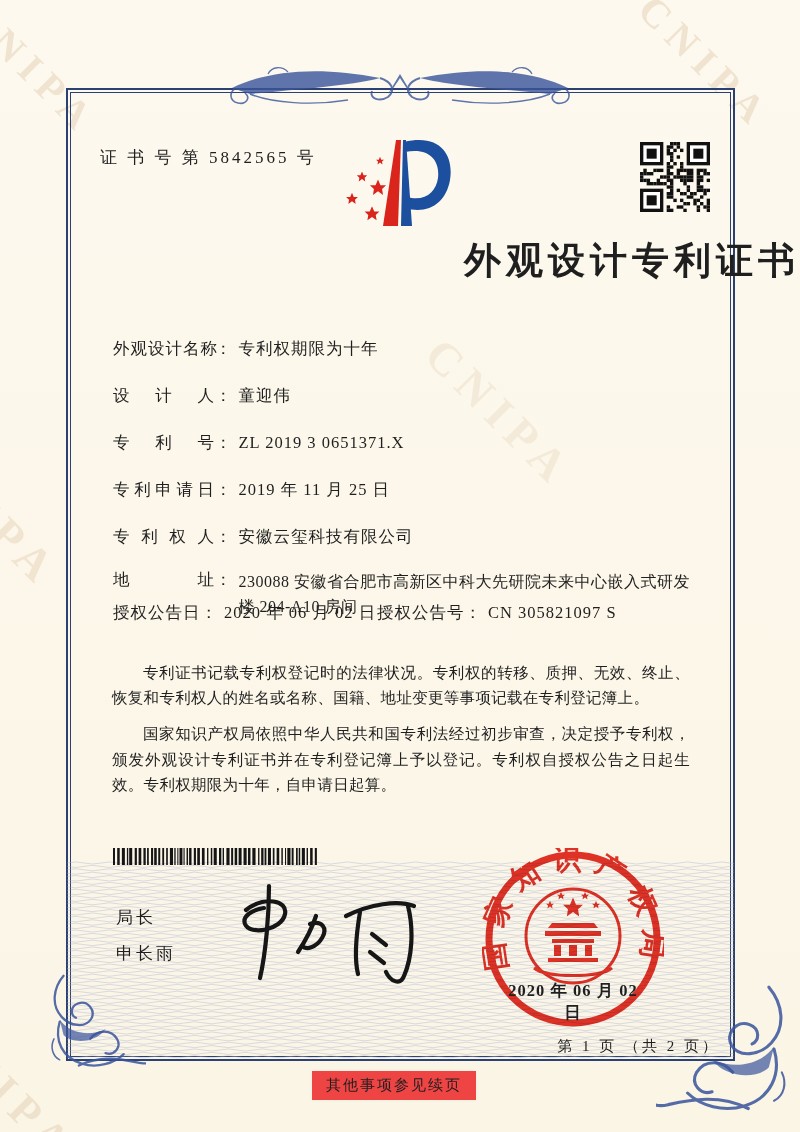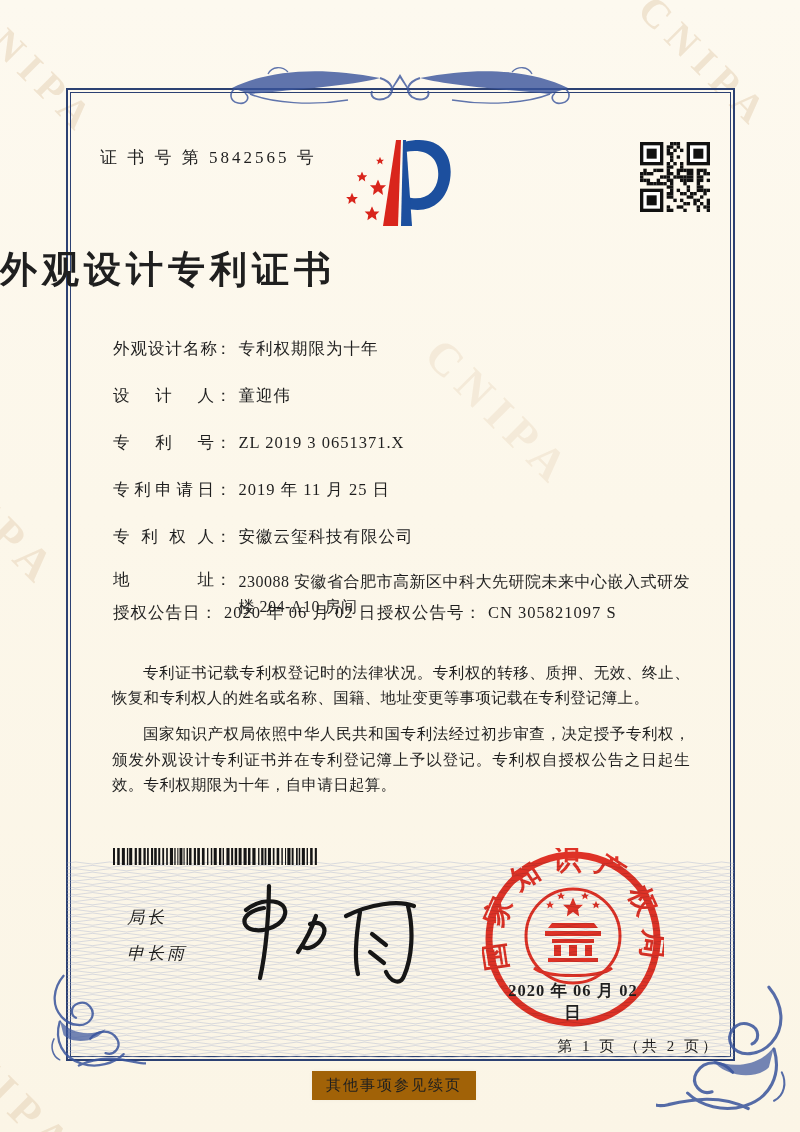--- a/index.html
+++ b/index.html
@@ -17,41 +17,41 @@
   }
   
   .frame{
     position:absolute;left:66px;top:88px;width:669px;height:973px;
     border:2.2px solid #2c4173;box-sizing:border-box;
   }
   .frame-inner{position:absolute;inset:2.2px;border:1.6px solid #2c4173;}
   
   .certno{left:100px;top:146px;font-size:17px;letter-spacing:3px;}
   .title{
-    left:0;top:245px;width:800px;text-align:left;
+    left:0;top:236px;width:800px;text-align:right;
     font-size:37px;font-weight:bold;letter-spacing:5px;
   }
   .row{position:absolute;left:113px;font-size:16.5px;letter-spacing:1px;white-space:nowrap;}
   .row .lab{display:inline-block;width:102px;text-align:justify;text-align-last:justify;vertical-align:top;}
   .row .val{margin-left:6px;}
   .row .val-wrap{
     display:inline-block;margin-left:6px;width:462px;white-space:normal;
     line-height:25px;vertical-align:top;letter-spacing:.5px;font-size:16px;
   }
   .grant2{position:absolute;left:264px;top:0;white-space:nowrap;}
   .paras{left:112px;top:660px;width:578px;font-size:15.5px;line-height:25.2px;
     text-align:justify;letter-spacing:.3px;}
   .paras p{margin:0;text-indent:2em;}
   .paras p + p{margin-top:11px;}
-  .signer{left:127px;font-size:17px;letter-spacing:3px;font-style:italic;}
+  .signer{left:116px;font-size:17px;letter-spacing:3px;}
   .sealdate{left:498px;top:980px;width:150px;text-align:center;
     font-size:16.5px;font-weight:bold;letter-spacing:1px;}
   .pageinfo{left:30px;top:1037px;width:690px;text-align:right;font-size:15px;letter-spacing:3px;}
   .contnote{
-    left:312px;top:1071px;background:#a16207;padding:5px 14px;
+    left:312px;top:1071px;background:#ef4444;padding:5px 14px;
     font-size:15px;letter-spacing:2px;box-shadow:0 0 4px rgba(0,0,0,.04);
   }
   svg{display:block;}
 </style>
 </head>
 <body>
 
 <div class="wm" style="left:-12px;top:-8px;font-size:40px;">CNIPA</div>
 <div class="wm" style="left:662px;top:-14px;font-size:40px;">CNIPA</div>
 <div class="wm" style="left:-62px;top:428px;font-size:46px;opacity:.5;">CNIPA</div>

